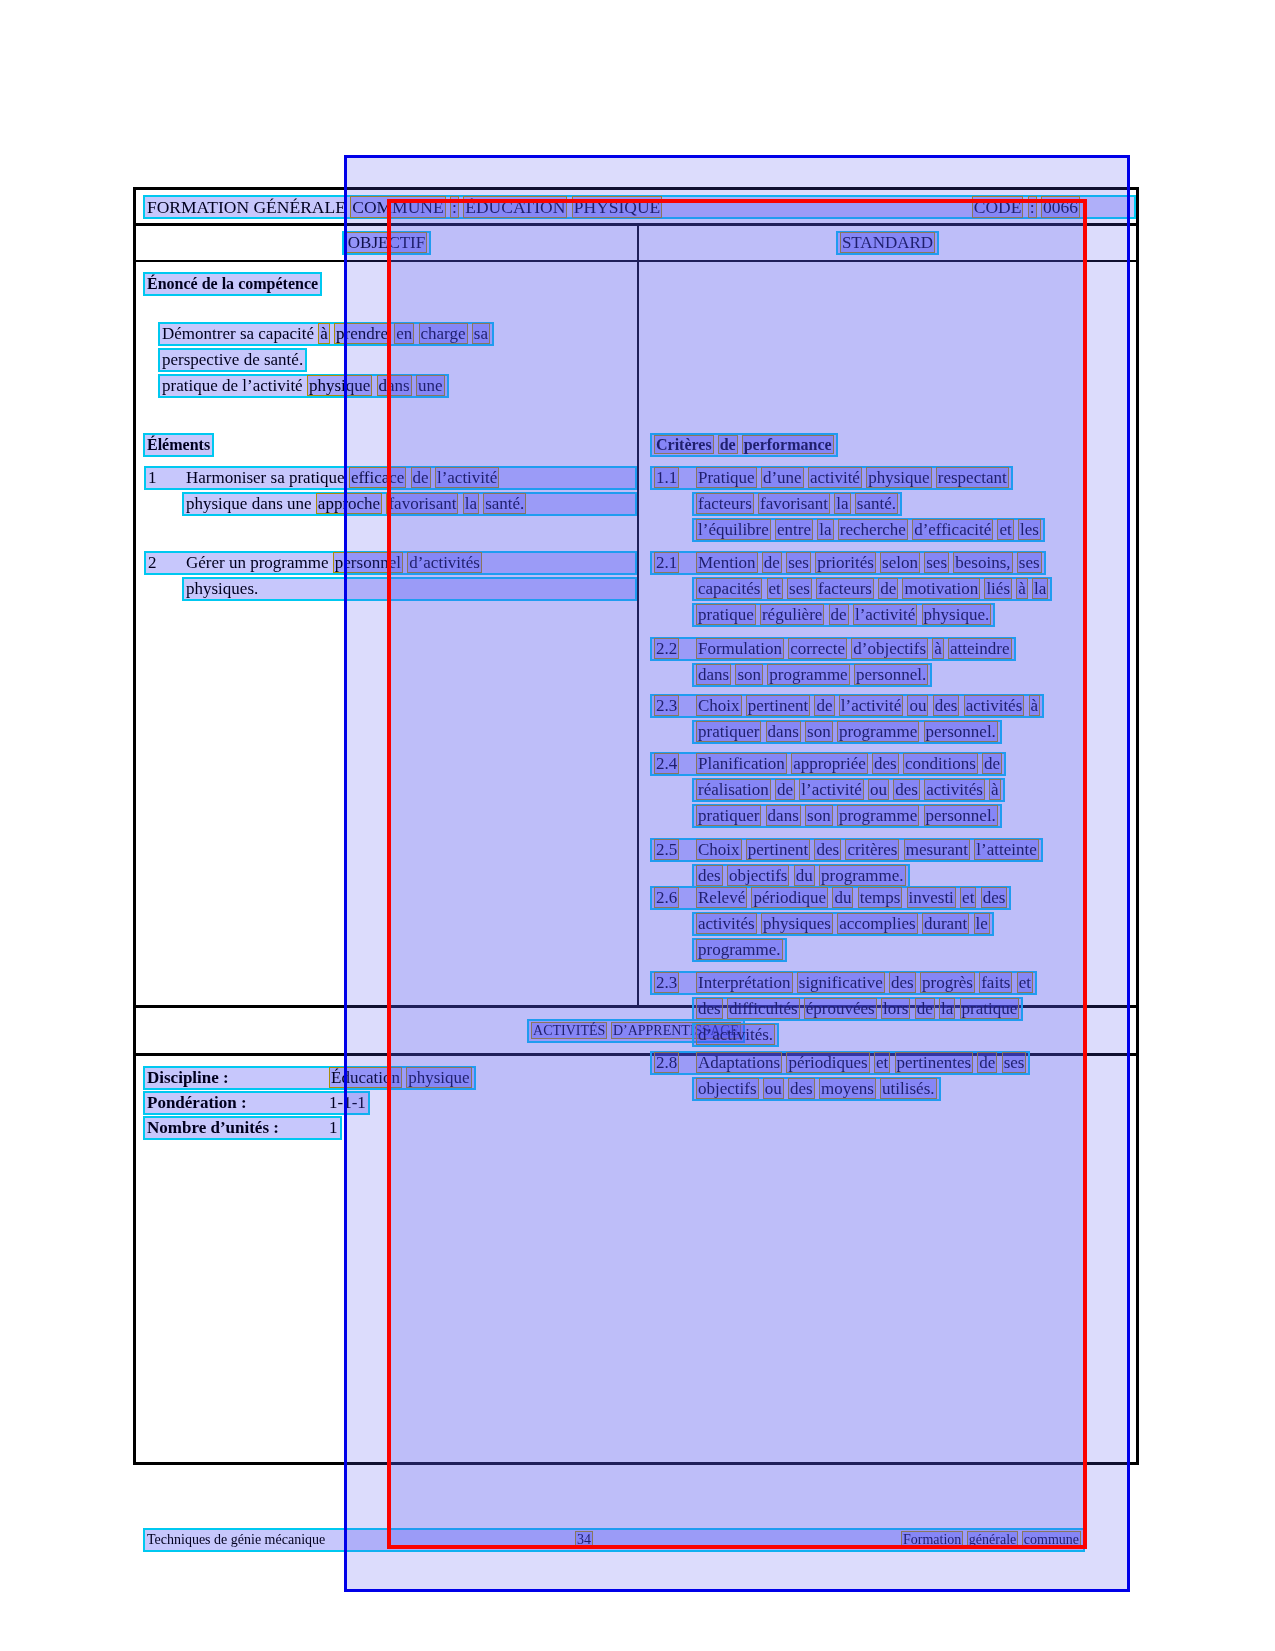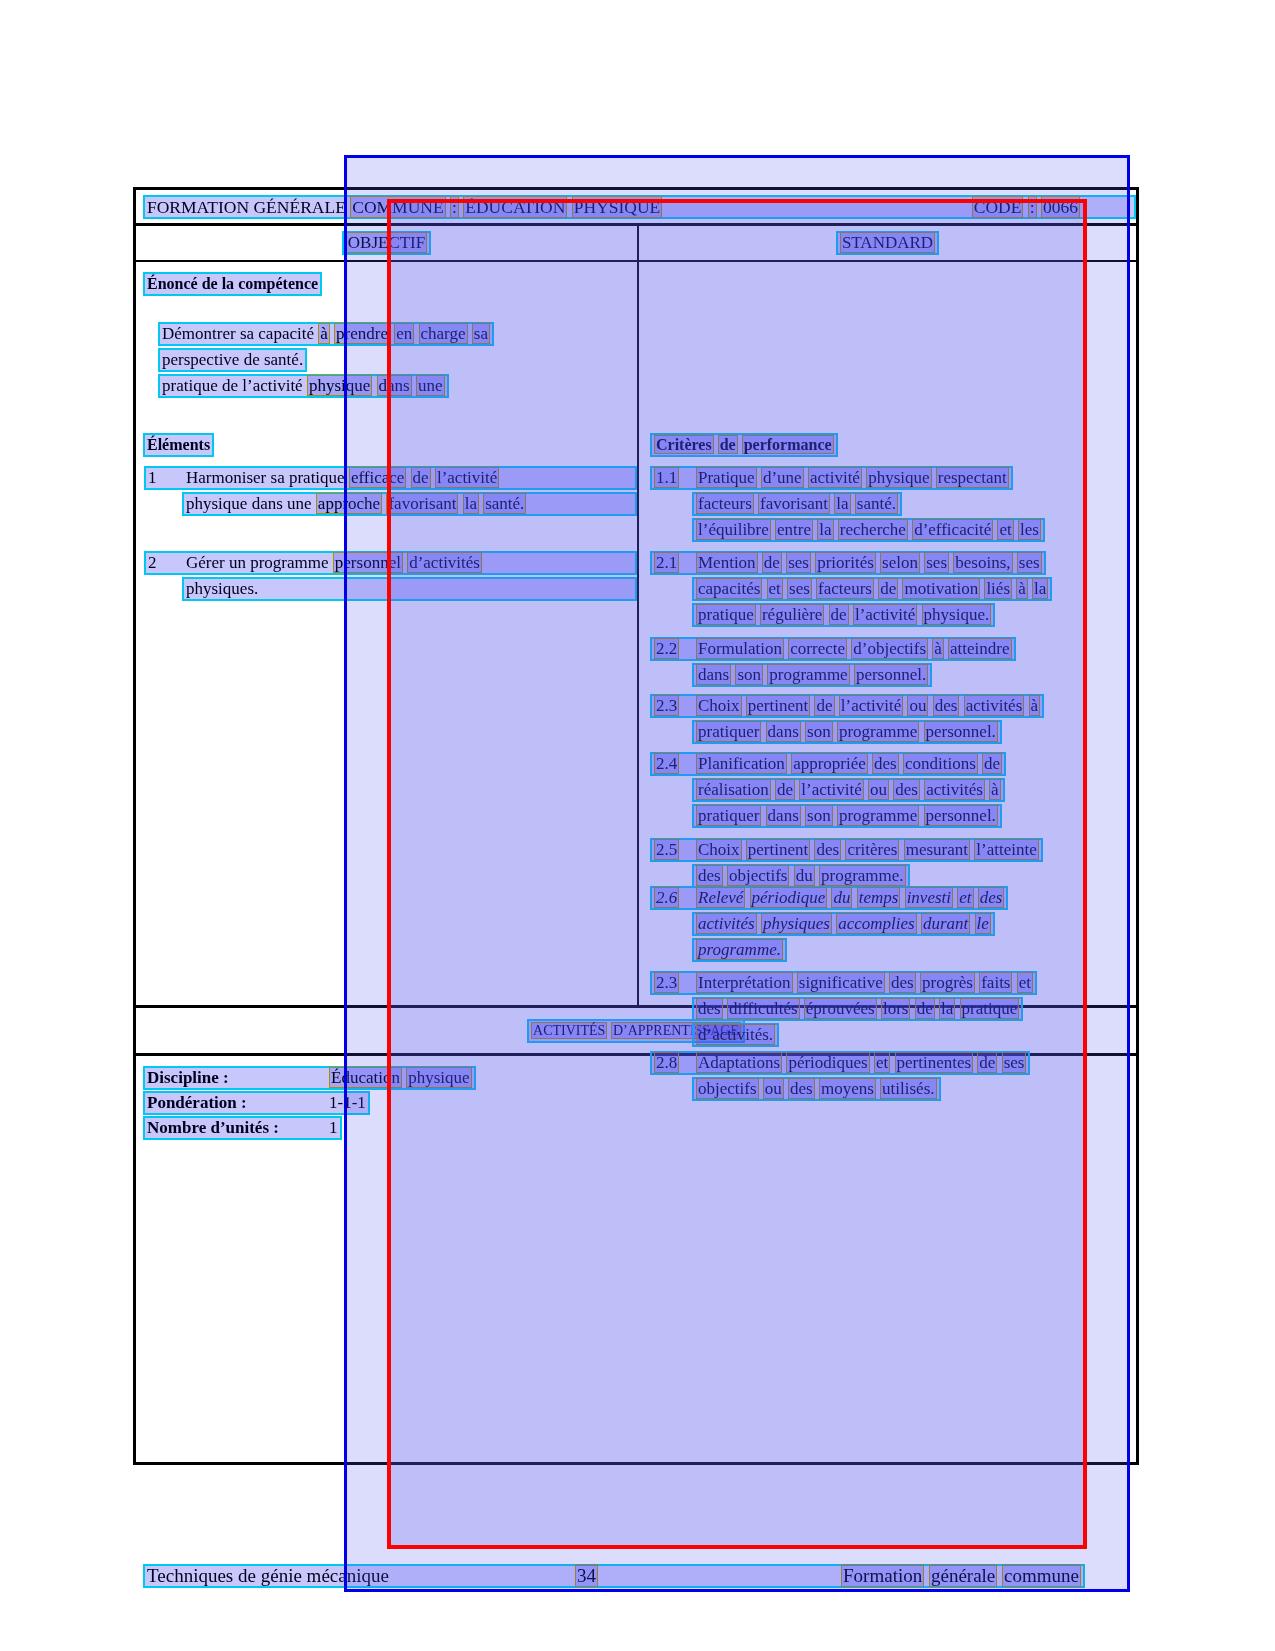--- a/index.html
+++ b/index.html
@@ -34,21 +34,21 @@
   .lbl{display:inline-block;width:182px;}
   .words{white-space:pre;}
   .w{white-space:pre;}
   .wb{border:1px solid #ab8d05;background:rgba(70,70,245,0.26);padding:0 1px;}
   .stretch1 .t{width:493px;}
   .stretch2 .t{width:455px;}
   .cont-l{margin-left:38px;}
   .cont-r{margin-left:42px;}
 
   
-  .footer-line{position:absolute;left:143px;top:1528px;width:942px;height:24px;font-size:19px;margin-top:36px;}
+  .footer-line{position:absolute;left:143px;top:1528px;width:942px;height:24px;font-size:14px;}
   .footer-line .t{display:block;position:relative;width:100%;height:24px;}
   .fl{position:absolute;left:2px;top:0;}
   .fc{position:absolute;left:430px;top:0;}
   .fr{position:absolute;right:2px;top:0;}
 
   
   .ov{position:absolute;pointer-events:none;z-index:5;}
   .ov-blue{left:344px;top:155px;width:786px;height:1437px;
            border:3px solid #0000e8;background:rgba(82,82,240,0.20);}
   .ov-red{left:387px;top:199px;width:700px;height:1350px;
@@ -138,21 +138,21 @@
           <div class="ln"><span class="t"><span class="num-r"><span class="w wb">2.4</span></span><span class="words"><span class="w wb">Planification</span> <span class="w wb">appropriée</span> <span class="w wb">des</span> <span class="w wb">conditions</span> <span class="w wb">de</span></span></span></div>
           <div class="ln cont-r"><span class="t"><span class="words"><span class="w wb">réalisation</span> <span class="w wb">de</span> <span class="w wb">l’activité</span> <span class="w wb">ou</span> <span class="w wb">des</span> <span class="w wb">activités</span> <span class="w wb">à</span></span></span></div>
           <div class="ln cont-r"><span class="t"><span class="words"><span class="w wb">pratiquer</span> <span class="w wb">dans</span> <span class="w wb">son</span> <span class="w wb">programme</span> <span class="w wb">personnel.</span></span></span></div>
         </div>
 
         <div class="abs" style="left:11px;top:576px;">
           <div class="ln"><span class="t"><span class="num-r"><span class="w wb">2.5</span></span><span class="words"><span class="w wb">Choix</span> <span class="w wb">pertinent</span> <span class="w wb">des</span> <span class="w wb">critères</span> <span class="w wb">mesurant</span> <span class="w wb">l’atteinte</span></span></span></div>
           <div class="ln cont-r"><span class="t"><span class="words"><span class="w wb">des</span> <span class="w wb">objectifs</span> <span class="w wb">du</span> <span class="w wb">programme.</span></span></span></div>
         </div>
 
-        <div class="abs" style="left:11px;top:624px;font-style:italic;">
+        <div class="abs" style="left:11px;top:624px;">
           <div class="ln"><span class="t"><span class="num-r"><span class="w wb">2.6</span></span><span class="words"><span class="w wb">Relevé</span> <span class="w wb">périodique</span> <span class="w wb">du</span> <span class="w wb">temps</span> <span class="w wb">investi</span> <span class="w wb">et</span> <span class="w wb">des</span></span></span></div>
           <div class="ln cont-r"><span class="t"><span class="words"><span class="w wb">activités</span> <span class="w wb">physiques</span> <span class="w wb">accomplies</span> <span class="w wb">durant</span> <span class="w wb">le</span></span></span></div>
           <div class="ln cont-r"><span class="t"><span class="words"><span class="w wb">programme.</span></span></span></div>
         </div>
 
         <div class="abs" style="left:11px;top:709px;">
           <div class="ln"><span class="t"><span class="num-r"><span class="w wb">2.3</span></span><span class="words"><span class="w wb">Interprétation</span> <span class="w wb">significative</span> <span class="w wb">des</span> <span class="w wb">progrès</span> <span class="w wb">faits</span> <span class="w wb">et</span></span></span></div>
           <div class="ln cont-r"><span class="t"><span class="words"><span class="w wb">des</span> <span class="w wb">difficultés</span> <span class="w wb">éprouvées</span> <span class="w wb">lors</span> <span class="w wb">de</span> <span class="w wb">la</span> <span class="w wb">pratique</span></span></span></div>
           <div class="ln cont-r"><span class="t"><span class="words"><span class="w wb">d’activités.</span></span></span></div>
         </div>

